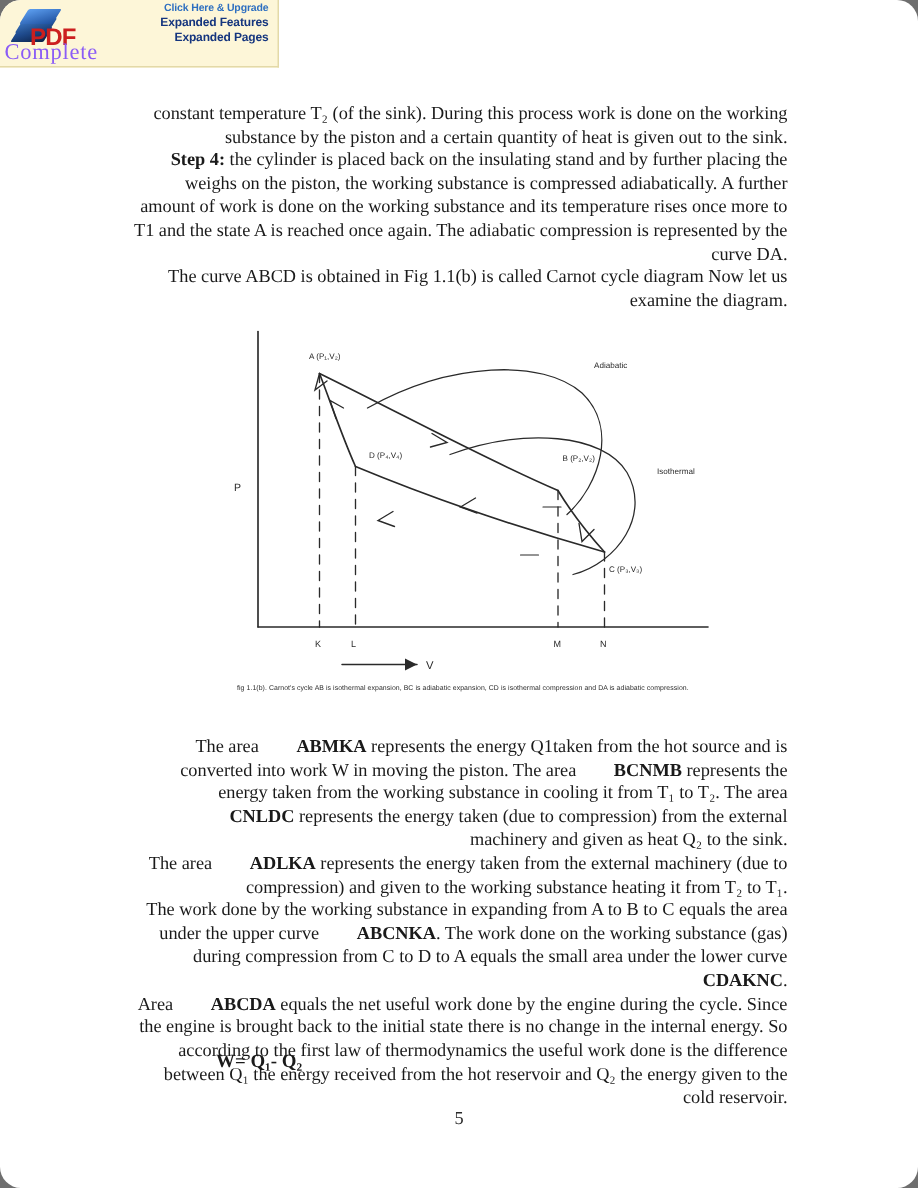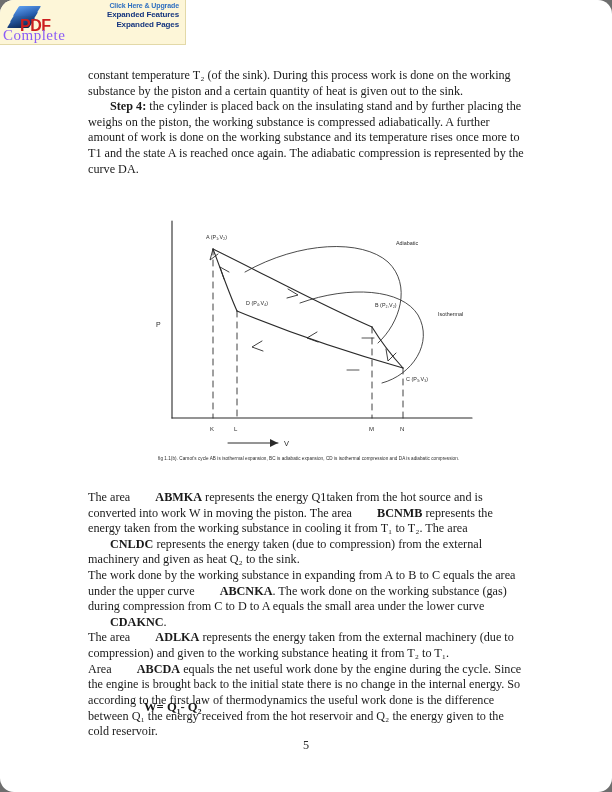--- a/index.html
+++ b/index.html
@@ -104,21 +104,21 @@
     letter-spacing: -0.1px;
   }
 
   
   .body-text {
     position: absolute;
     left: 88px;
     width: 437px;
     font-size: 12.2px;
     line-height: 1.28;
-    text-align: left;
+    text-align: right;
   }
   .body-text p { margin: 0; }
   .body-text b { font-weight: bold; margin-left: 22px; }
 
   #para-1 { top: 68px; }
   #para-2 { top: 490px; }
   #formula-line {
     position: absolute;
     left: 88px;
     width: 437px;
@@ -178,20 +178,21 @@
     <div id="upgrade-block">
       <div class="u1">Click Here &amp; Upgrade</div>
       <div class="u2">Expanded  Features</div>
       <div class="u3">Expanded Pages</div>
     </div>
   </div>
 
   <div class="body-text" id="para-1">
     <p>constant temperature T₂ (of the sink). During this process work is done on the working substance by the piston and a certain quantity of heat is given out to the sink.</p>
     <p><b>Step 4:</b><span> the cylinder is placed back on the insulating stand and by further placing the weighs on the piston, the working substance is compressed adiabatically. A further amount of work is done on the working substance and its temperature rises once more to T1 and the state A is reached once again. The adiabatic compression is represented by the curve DA.</span></p>
+    <p> The curve ABCD is obtained in Fig 1.1(b) is called Carnot cycle diagram Now let us examine the diagram.</p>
   </div>
 
   <div id="figure-wrap">
     <svg id="figure-svg" width="340" height="240" viewBox="0 0 340 240">
       <g fill="none" stroke="#2a2a2a" stroke-width="1.1" stroke-linecap="round">
 
         <line x1="22" y1="6" x2="22" y2="203"></line>
         <line x1="22" y1="203" x2="322" y2="203"></line>
 
         <g stroke-dasharray="6 5" stroke-width="0.9">
@@ -244,21 +245,21 @@
         <text x="246" y="30" font-size="5.4">Adiabatic</text>
         <text x="288" y="101" font-size="5.4">Isothermal</text>
       </g>
     </svg>
 
     <div id="fig-caption">fig 1.1(b). Carnot's cycle  AB is isothermal expansion, BC is adiabatic expansion, CD is isothermal compression and DA is adiabatic compression.</div>
   </div>
 
   <div class="body-text" id="para-2">
     <p><span>The area </span><b>ABMKA</b><span> represents the energy Q1taken from the hot source and is converted into work W in moving the piston. The area </span><b>BCNMB</b><span> represents the energy taken from the working substance in cooling it from T₁ to T₂. The area </span><b>CNLDC</b><span> represents the energy taken (due to compression) from the external machinery and given as heat Q₂ to the sink.</span></p>
+    <p><span>The area </span><b>ADLKA</b><span> represents the energy taken from the external machinery (due to compression) and given to the working substance heating it from T₂ to T₁.</span></p>
     <p><span>The work done by the working substance in expanding from A to B to C equals the area under the upper curve </span><b>ABCNKA</b><span>. The work done on the working substance (gas) during compression from C to D to A equals the small area under the lower curve </span><b>CDAKNC</b><span>.</span></p>
-    <p><span>The area </span><b>ADLKA</b><span> represents the energy taken from the external machinery (due to compression) and given to the working substance heating it from T₂ to T₁.</span></p>
     <p><span>Area </span><b>ABCDA</b><span> equals the net useful work done by the engine during the cycle. Since the engine is brought back to the initial state there is no change in the internal energy. So according to the first law of thermodynamics the useful work done is the difference between Q₁ the energy received from the hot reservoir and Q₂ the energy given to the cold reservoir.</span></p>
   </div>
 
   <div id="formula-line">W= Q₁- Q₂</div>
 
   <div id="page-number">5</div>
 </div>
 
 </body></html>

